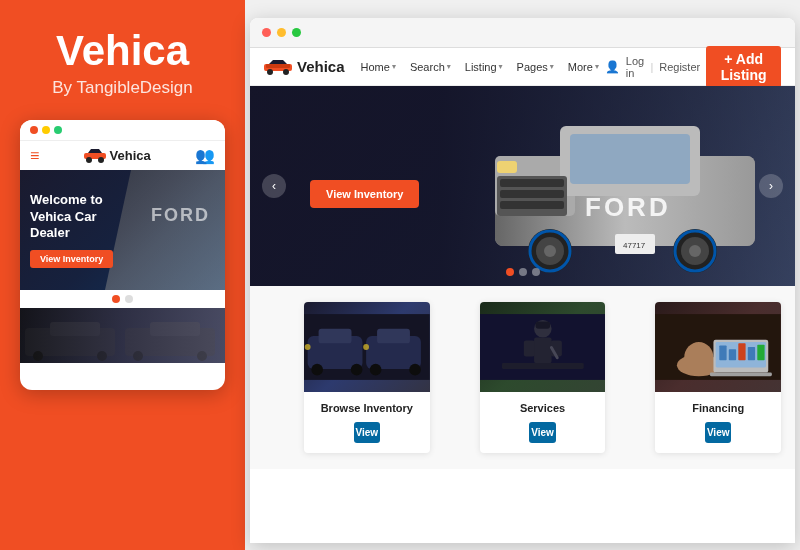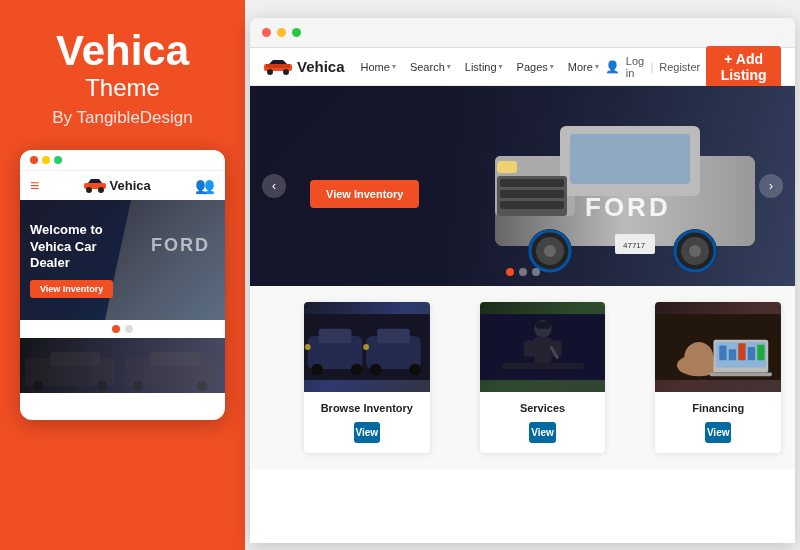--- a/index.html
+++ b/index.html
@@ -403,21 +403,20 @@
       top: 0;
       width: 300px;
       height: 200px;
     }
   </style>
 </head>
 <body>
 
 <div class="left-panel">
   <div class="brand-title">Vehica</div>
-  <div class="brand-subtitle">Theme</div>
   <div class="brand-by">By TangibleDesign</div>
 
   <div class="mobile-mockup">
     <div class="mobile-top-bar">
       <div class="mobile-dots">
         <div class="mobile-dot red"></div>
         <div class="mobile-dot yellow"></div>
         <div class="mobile-dot green"></div>
       </div>
     </div>

